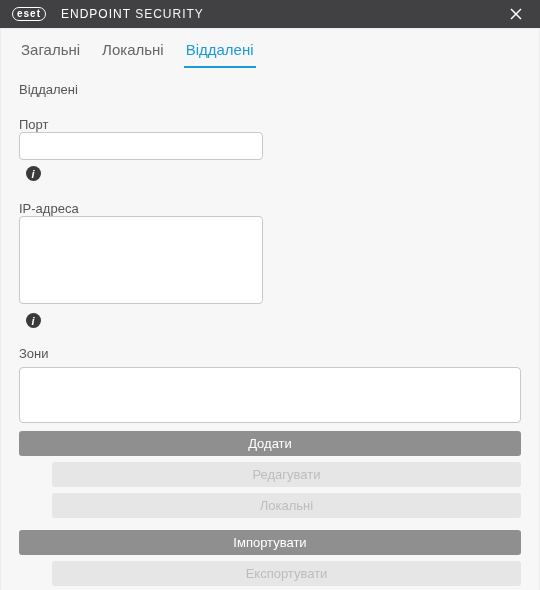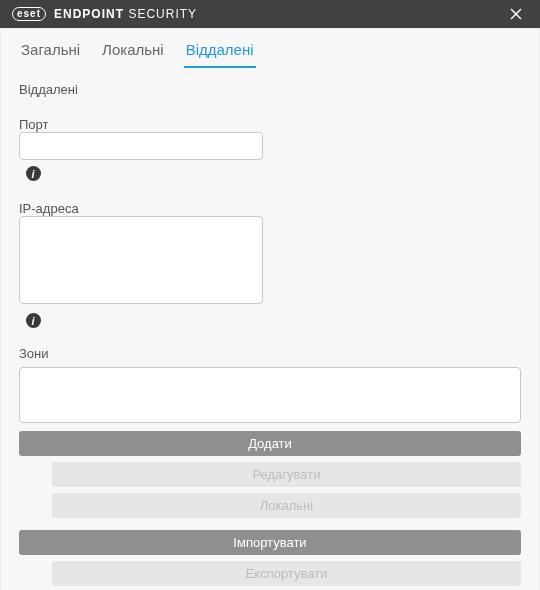--- a/index.html
+++ b/index.html
@@ -14,28 +14,28 @@
   .window { width: 540px; height: 590px; display: flex; flex-direction: column; }
   .titlebar {
     height: 32px;
     background: #414042;
     color: #ffffff;
     display: flex;
     align-items: center;
     padding: 0 10px 0 12px;
   }
   .brand-logo {
-    display: inline-flex; align-items: center; gap: 8px;
+    display: inline-flex; align-items: center; gap: 15px;
     font-size: 12px; letter-spacing: 1px;
   }
   .brand-mark {
     display:inline-block; font-size:10px; font-weight:700;
     border:1px solid #fff; border-radius:7px; padding:0 4px; line-height:12px;
   }
-  .brand-strong { font-weight: 700; }
+  .brand-strong { font-weight: 400; }
   .brand-light { font-weight: 300; opacity: .95; }
   .titlebar-spacer { flex: 1; }
   .title-close {
     width: 28px; height: 28px; display:flex; align-items:center; justify-content:center;
     color:#fff; cursor:pointer;
   }
   .title-close svg { width:12px; height:12px; stroke:#fff; stroke-width:1.5; }
 
   .panel {
     flex: 1;

